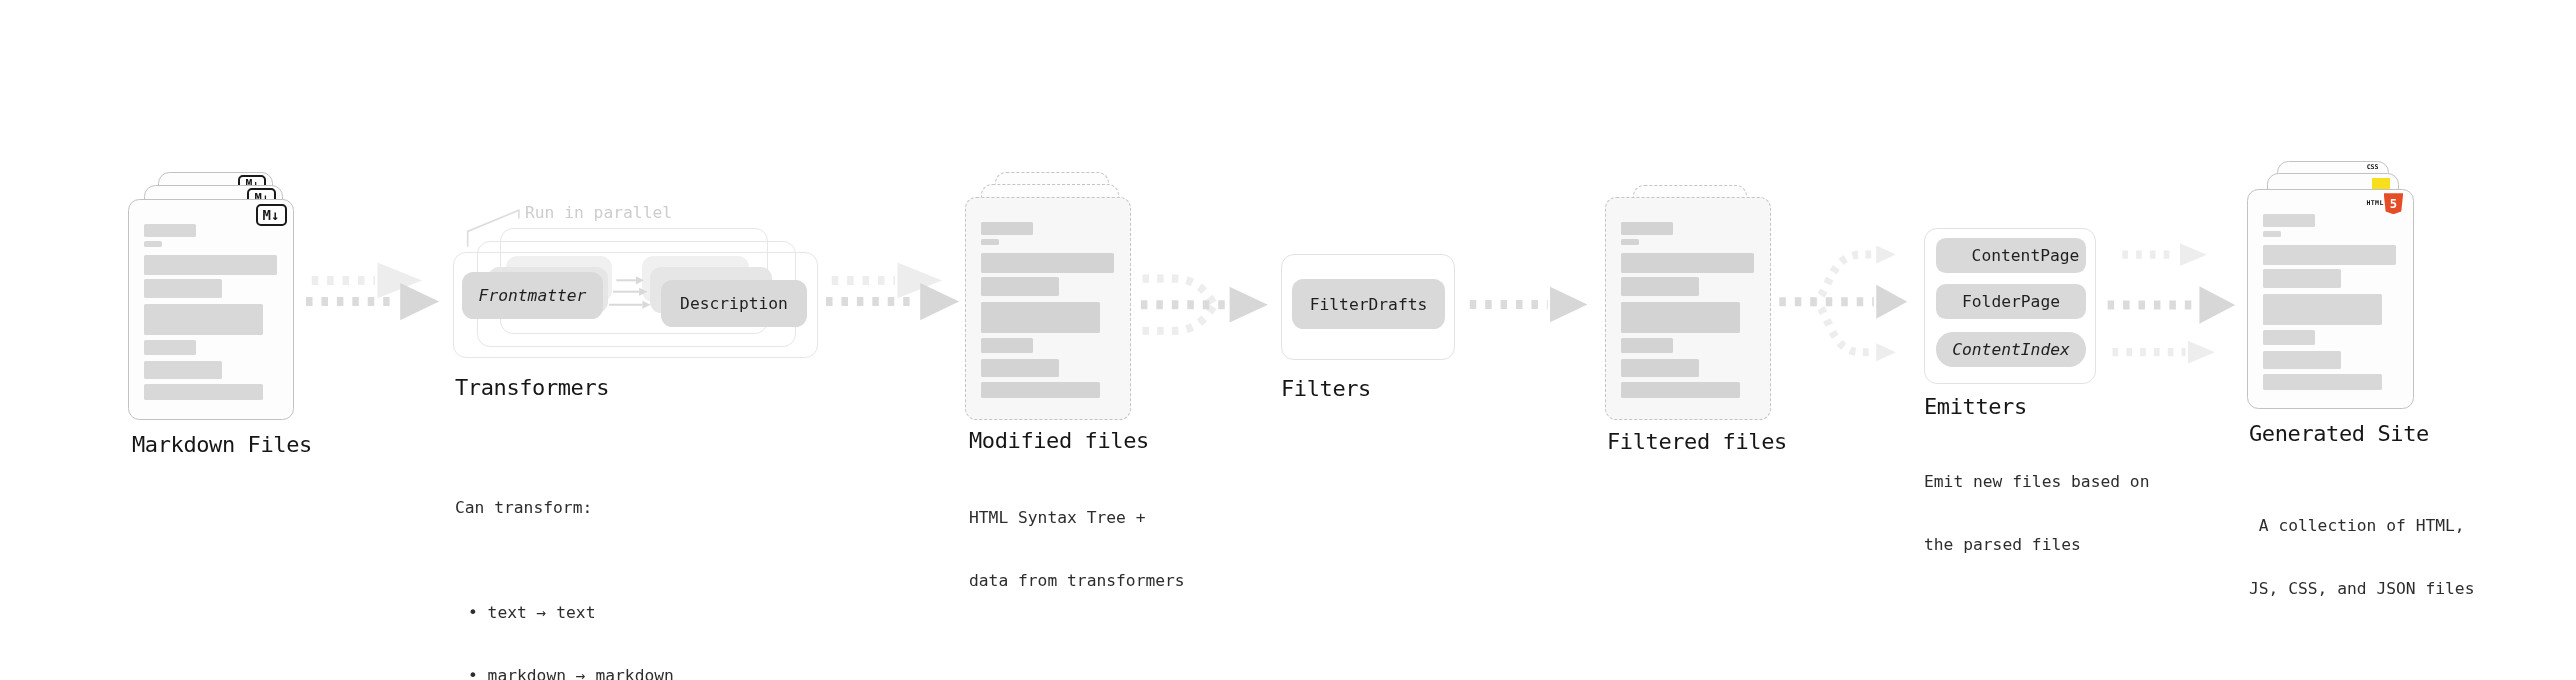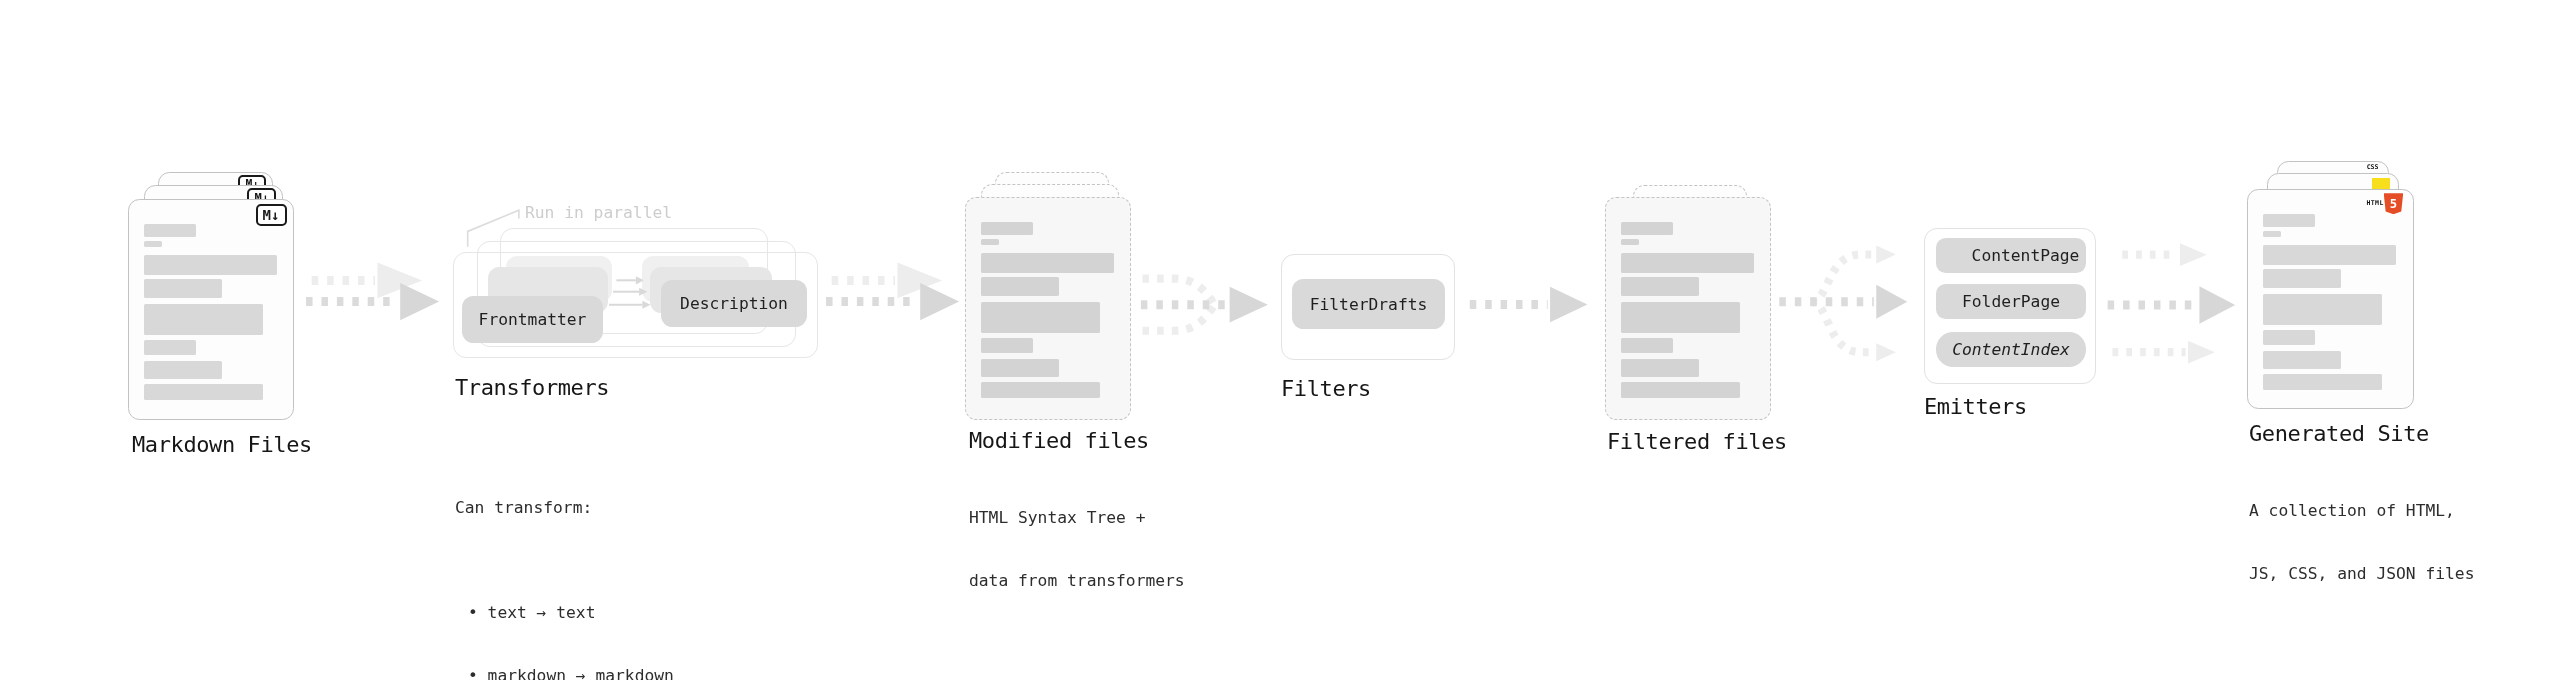--- a/index.html
+++ b/index.html
@@ -87,21 +87,21 @@
   <svg style="left:462px;top:202px;" width="65" height="49" viewBox="0 0 80 60">
     <polyline points="70,20 70,10 7,36 7,55" fill="none" stroke="#dcdcdc" stroke-width="2"></polyline>
   </svg>
   <div class="note" style="left:525px;top:203px;">Run in parallel</div>
 
   <div class="ghost2" style="left:506px;top:256px;width:106px;height:46px;"></div>
   <div class="ghost1" style="left:488px;top:267px;width:120px;height:46px;"></div>
   <div class="ghost2" style="left:642px;top:256px;width:107px;height:46px;"></div>
   <div class="ghost1" style="left:650px;top:267px;width:122px;height:46px;"></div>
 
-  <div class="chip" style="left:462px;top:296px;width:141px;height:47px;">Frontmatter</div>
+  <div class="chip" style="left:462px;top:272px;width:141px;height:47px;font-style:italic;">Frontmatter</div>
   <div class="chip" style="left:661px;top:280px;width:146px;height:47px;">Description</div>
 
   <svg style="left:605px;top:273px;" width="52" height="39" viewBox="0 0 64 48">
     <line x1="14" y1="9" x2="38" y2="9" stroke="#d9d9d9" stroke-width="2.5"></line>
       <polygon points="38,4 38,14 48,9" fill="#d9d9d9"></polygon>
     <line x1="10" y1="23" x2="42" y2="23" stroke="#d9d9d9" stroke-width="2.5"></line>
       <polygon points="42,18 42,28 52,23" fill="#d9d9d9"></polygon>
     <line x1="5" y1="39" x2="46" y2="39" stroke="#d9d9d9" stroke-width="2.5"></line>
       <polygon points="46,34 46,44 56,39" fill="#d9d9d9"></polygon>
   </svg>
@@ -181,20 +181,24 @@
     <polygon points="123,128 123,150 147,139" fill="#ededed"></polygon>
     <line x1="4" y1="77" x2="120" y2="77" stroke="#dbdbdb" stroke-width="11" stroke-dasharray="8 11"></line>
     <polygon points="123,56 123,98 161,77" fill="#d7d7d7"></polygon>
   </svg>
 
   <div class="obox" style="left:1924px;top:228px;width:172px;height:156px;"></div>
   <div class="chip" style="left:1936px;top:238px;width:150px;height:35px;border-radius:9.8px;padding-left:29px;">ContentPage</div>
   <div class="chip" style="left:1936px;top:284px;width:150px;height:35px;border-radius:9.8px;">FolderPage</div>
   <div class="chip" style="left:1936px;top:332px;width:150px;height:35px;border-radius:17px;font-style:italic;">ContentIndex</div>
   <div class="h1" style="left:1924px;top:394px;">Emitters</div>
+  <div class="sub" style="left:1924px;top:429px;">
+    <span style="display:block;">Emit new files based on</span>
+    <span style="display:block;">the parsed files</span>
+  </div>
 
   <svg style="left:2106px;top:236px;" width="130" height="134" viewBox="0 0 160 165">
     <line x1="20" y1="23" x2="88" y2="23" stroke="#ededed" stroke-width="10" stroke-dasharray="7 10"></line>
     <polygon points="91,9 91,37 124,23" fill="#ededed"></polygon>
     <line x1="2" y1="85" x2="112" y2="85" stroke="#dbdbdb" stroke-width="11" stroke-dasharray="8 11"></line>
     <polygon points="115,62 115,108 159,85" fill="#d7d7d7"></polygon>
     <line x1="8" y1="143" x2="98" y2="143" stroke="#ededed" stroke-width="10" stroke-dasharray="7 10"></line>
     <polygon points="101,129 101,157 134,143" fill="#ededed"></polygon>
   </svg>
 
@@ -217,19 +221,19 @@
         <div class="bar" style="position: absolute; left: 14.6px; top: 140px; width: 52px; height: 15.4px;"></div>
         <div class="bar" style="position: absolute; left: 14.6px; top: 161px; width: 78px; height: 18px;"></div>
         <div class="bar" style="position: absolute; left: 14.6px; top: 184px; width: 119px; height: 16.3px;"></div>
       </div>
     <div class="html5-badge" style="right:9.8px;top:3.3px;">
       <span class="html-txt">HTML</span>
       <span class="html5-shield">5</span>
     </div>
   </div>
   <div class="h1" style="left:2249px;top:421px;">Generated Site</div>
-  <div class="sub" style="left:2249px;top:458px;">
+  <div class="sub" style="left:2249px;top:473px;text-align:center;">
     <span style="display:block;">A collection of HTML,</span>
     <span style="display:block;">JS, CSS, and JSON files</span>
   </div>
 
 </div>
 
 
 </body></html>

